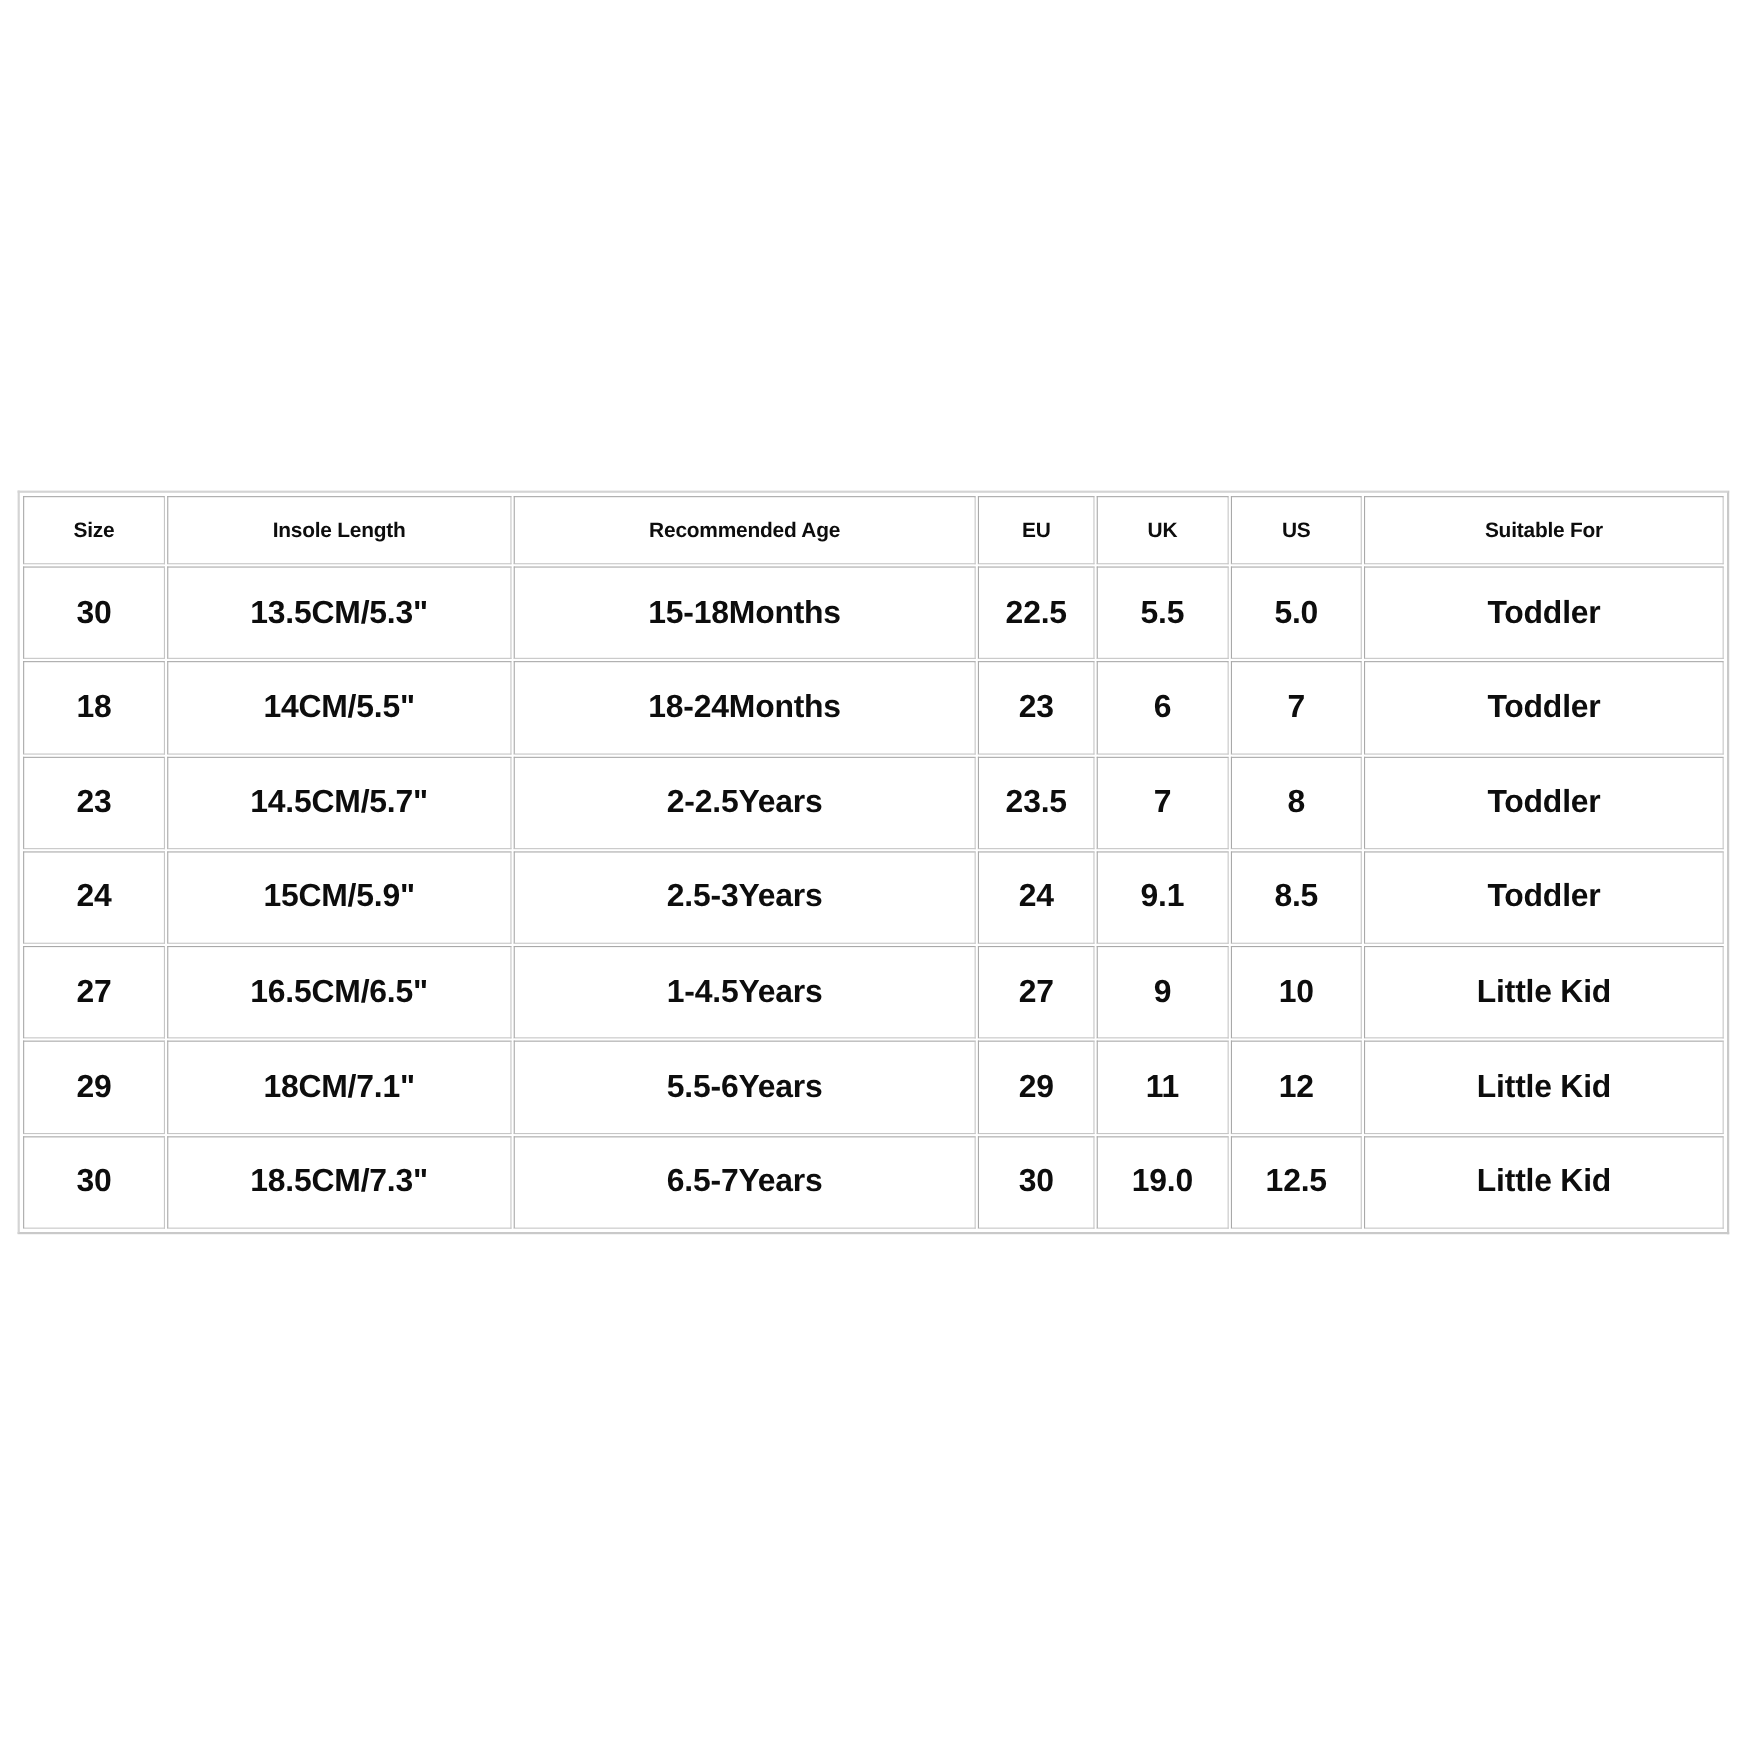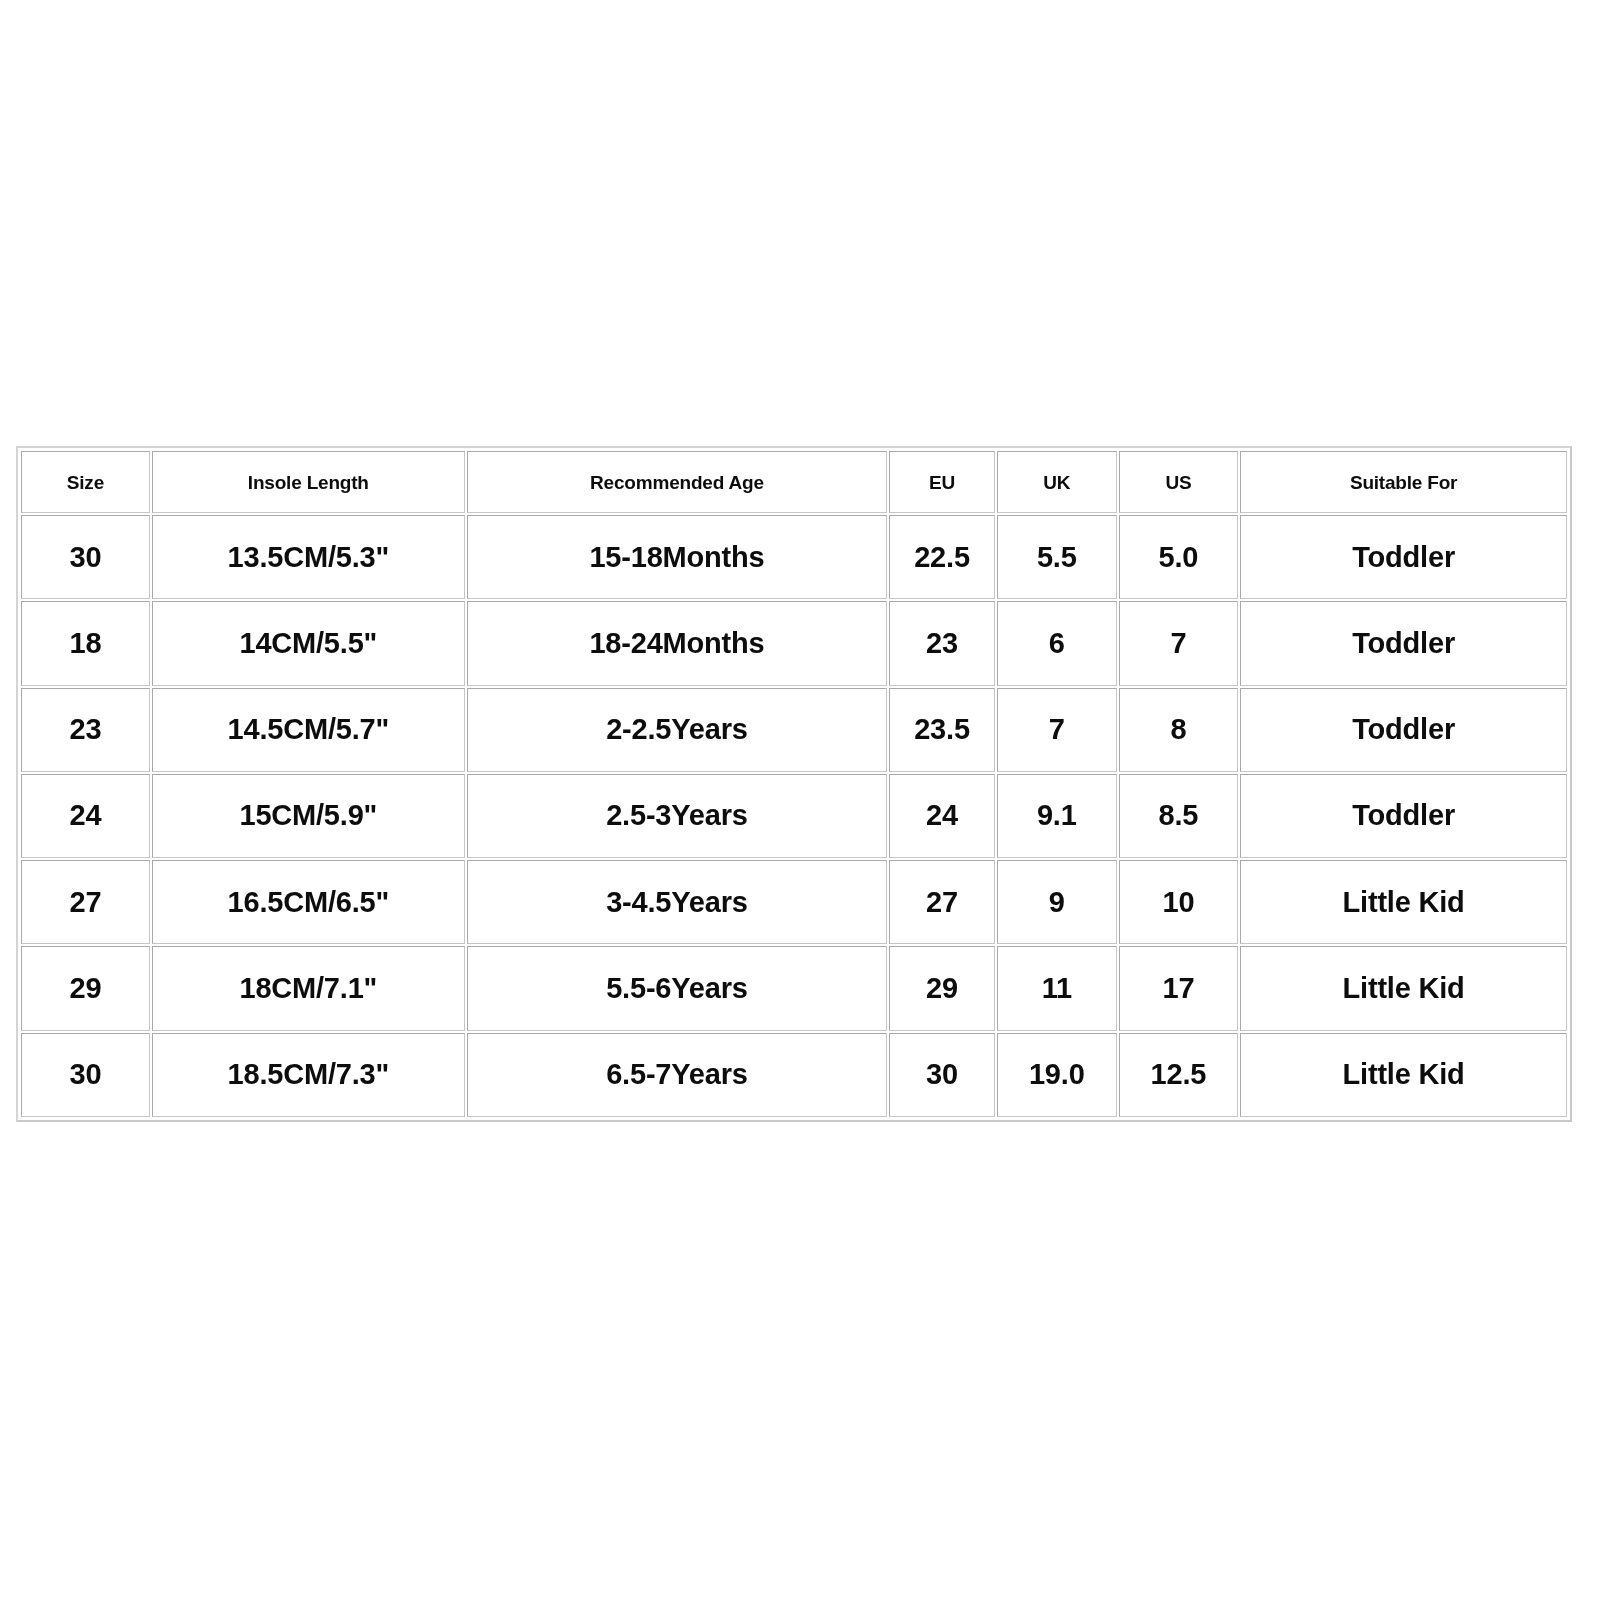--- a/index.html
+++ b/index.html
@@ -223,21 +223,21 @@
             </td>
         </tr>
         <tr class="body-row">
           <td>
               <span class="cell-text">27</span>
             </td>
           <td>
               <span class="cell-text">16.5CM/6.5"</span>
             </td>
           <td>
-              <span class="cell-text">3-4.5Years</span>
+              <span class="cell-text">1-4.5Years</span>
             </td>
           <td>
               <span class="cell-text">27</span>
             </td>
           <td>
               <span class="cell-text">9</span>
             </td>
           <td>
               <span class="cell-text">10</span>
             </td>
@@ -255,21 +255,21 @@
           <td>
               <span class="cell-text">5.5-6Years</span>
             </td>
           <td>
               <span class="cell-text">29</span>
             </td>
           <td>
               <span class="cell-text">11</span>
             </td>
           <td>
-              <span class="cell-text">17</span>
+              <span class="cell-text">12</span>
             </td>
           <td>
               <span class="cell-text">Little Kid</span>
             </td>
         </tr>
         <tr class="body-row">
           <td>
               <span class="cell-text">30</span>
             </td>
           <td>

